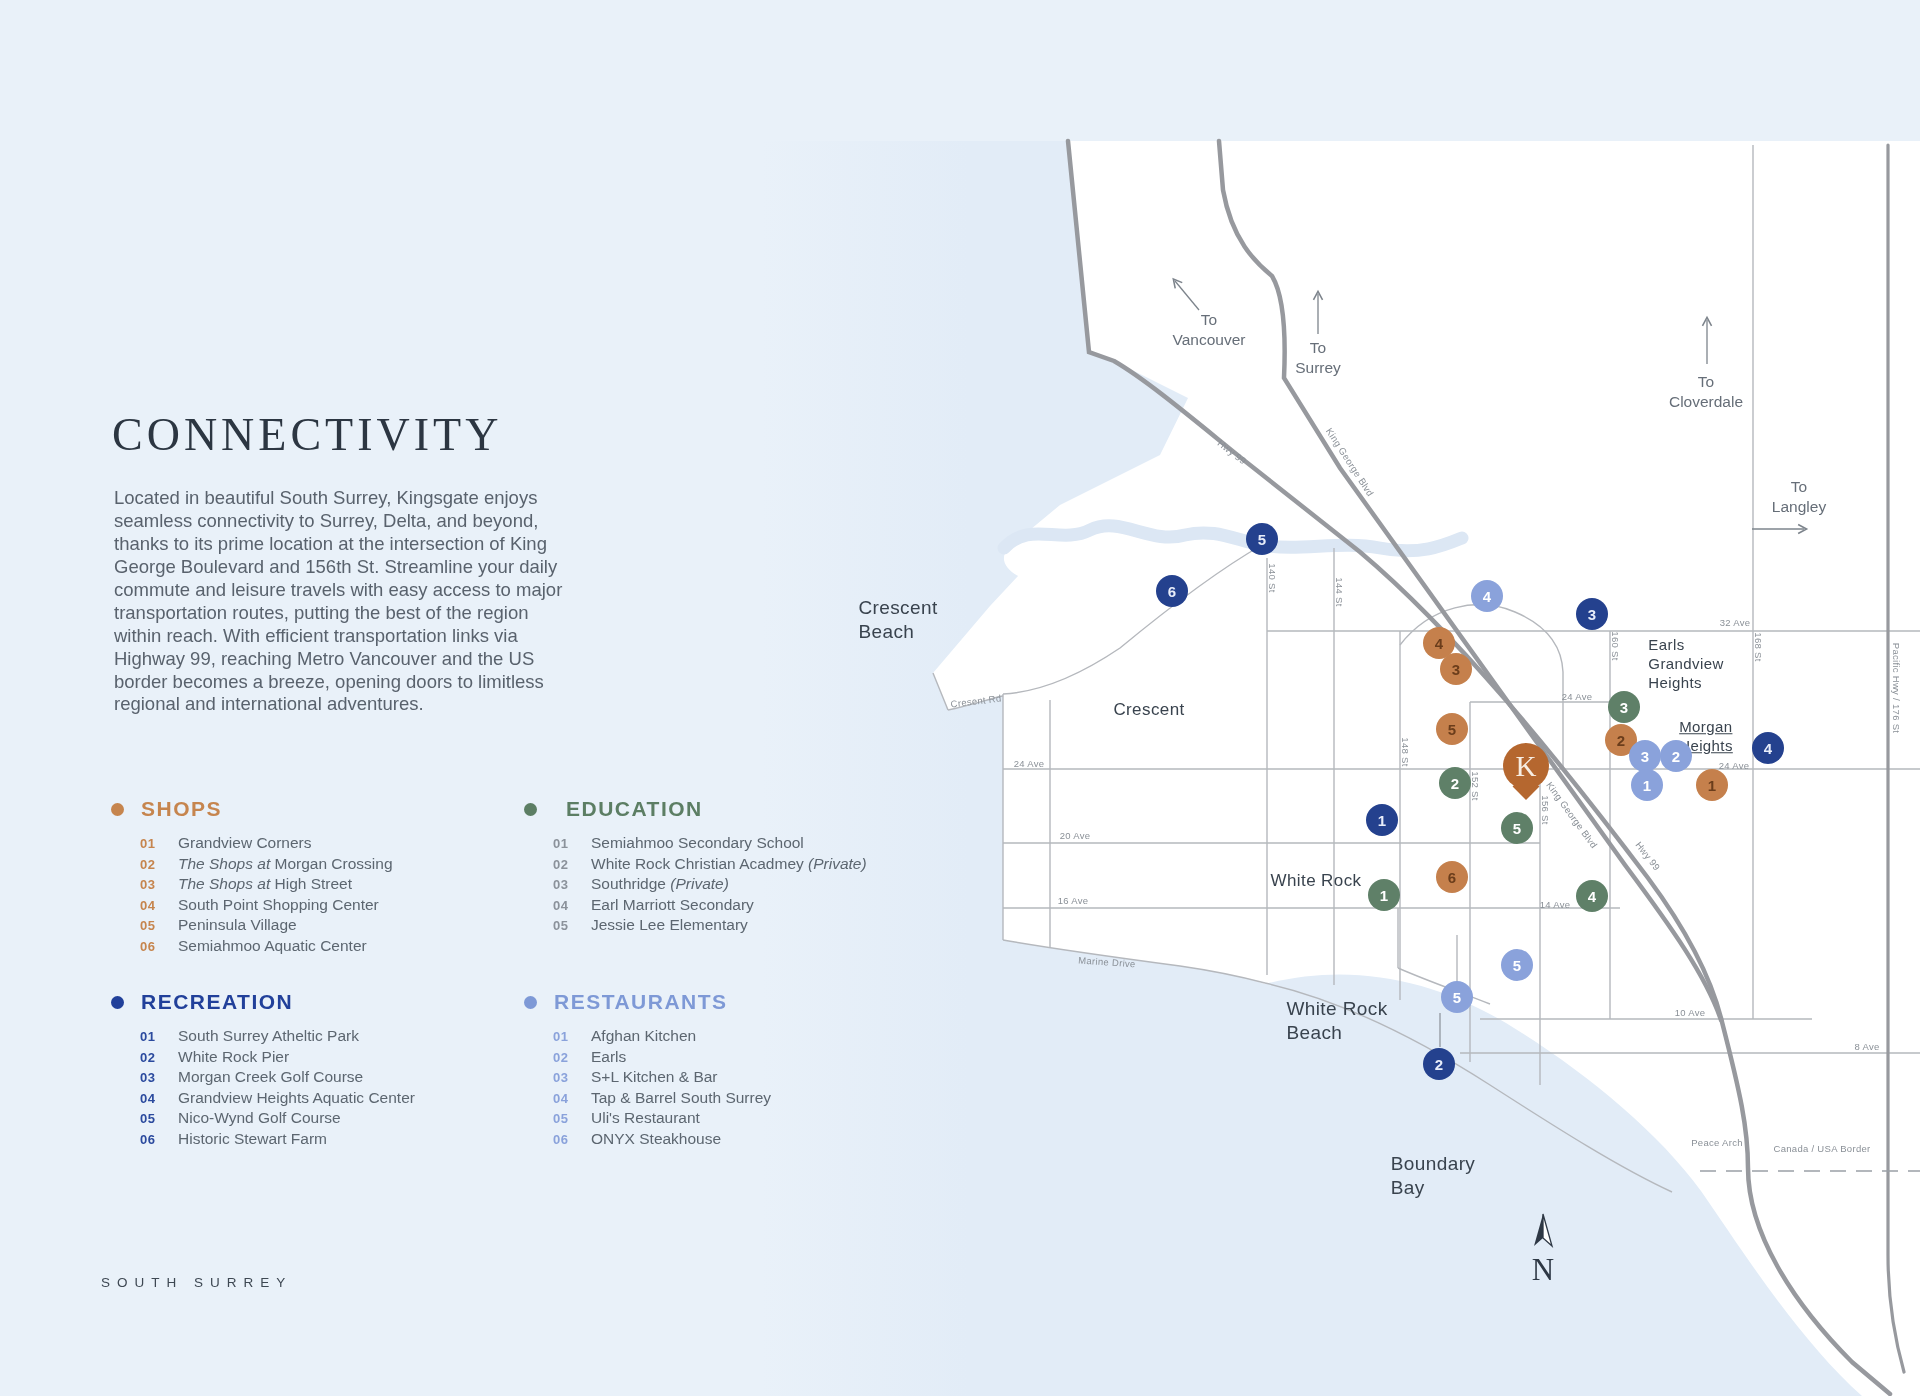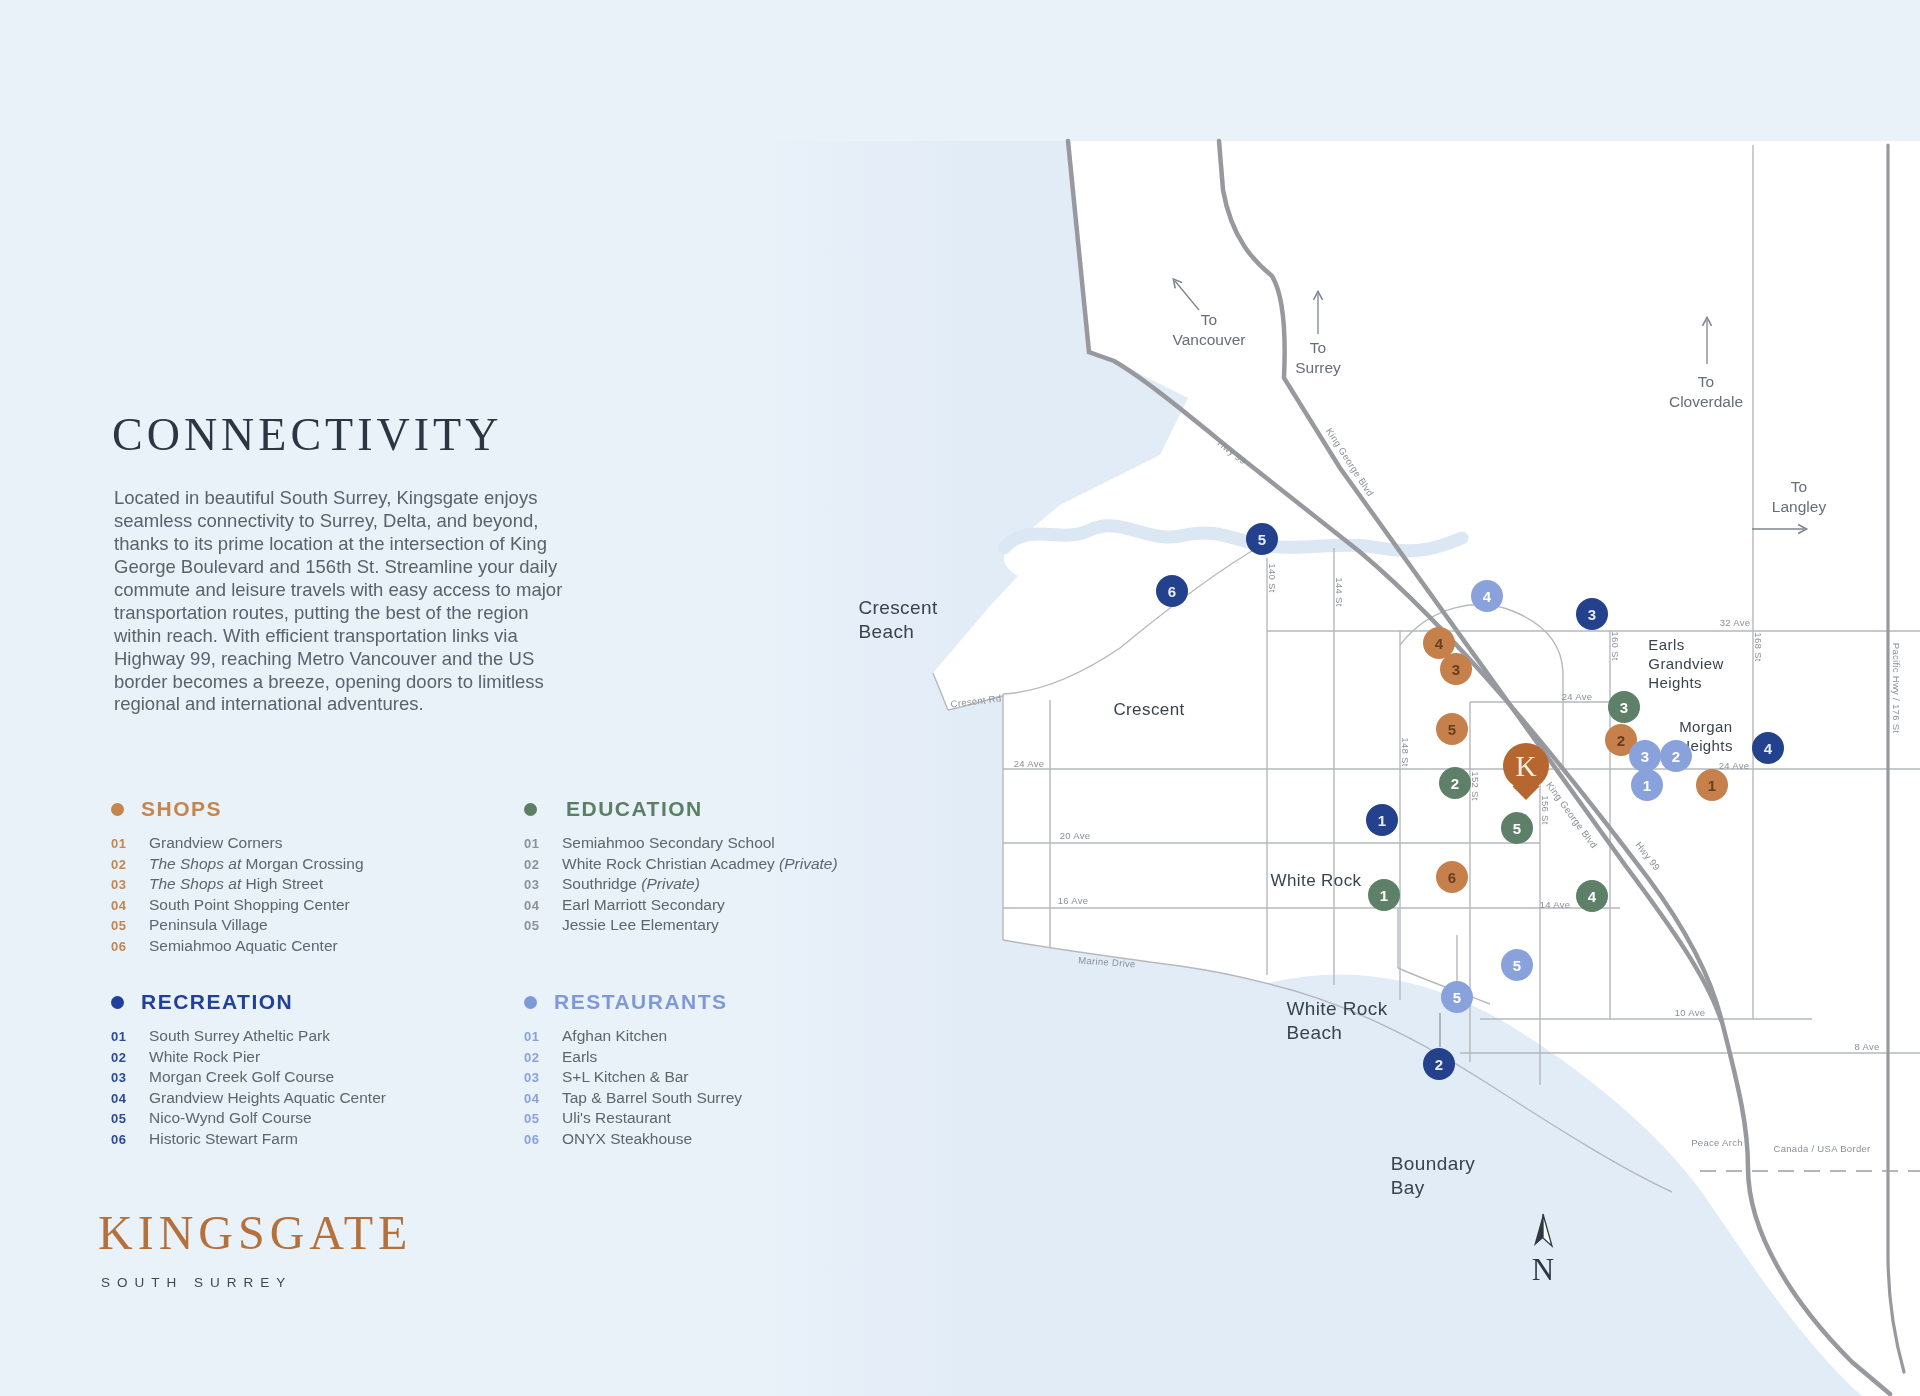--- a/index.html
+++ b/index.html
@@ -17,21 +17,21 @@
   .para{position:absolute;left:114px;top:487px;width:452px;font-size:18.5px;line-height:1.24;
         color:#59626D;}
   .legend-sec{position:absolute;width:400px;}
   #sec-shops{left:111px;top:797px;}
   #sec-education{left:524px;top:797px;}
   #sec-recreation{left:111px;top:990px;}
   #sec-restaurants{left:524px;top:990px;}
   .sec-head{display:flex;align-items:center;gap:17px;}
   .dot{width:13px;height:13px;border-radius:50%;flex:0 0 13px;}
   .sec-label{font-size:21px;font-weight:bold;letter-spacing:1.5px;}
-  .sec-items{margin-top:13px;}
+  .sec-items{margin-top:13px;margin-left:29px;}
   .li{display:grid;grid-template-columns:38px 1fr;align-items:baseline;margin-bottom:2.5px;}
   .num{font-size:13px;font-weight:bold;letter-spacing:0.5px;}
   .nm{font-size:15.5px;color:#5C6670;white-space:nowrap;}
   .nm i{font-style:italic;}
   .logo-name{position:absolute;left:98px;top:1205px;font-family:"Liberation Serif",serif;
              font-size:48px;color:#B5713C;letter-spacing:5px;}
   .logo-sub{position:absolute;left:101px;top:1275px;font-size:13.5px;color:#3E4853;letter-spacing:7px;}
   
   .map-svg{position:absolute;left:0;top:0;}
   #map-overlay{position:absolute;left:0;top:0;width:1920px;height:1396px;pointer-events:none;}
@@ -138,21 +138,21 @@
       </div>
       <div class="region" style="left: 1433px; top: 1176px; font-size: 19px;">
         <div>Boundary</div>
         <div>Bay</div>
       </div>
       <div class="region" style="left: 1686px; top: 664px; font-size: 15px;">
         <div>Earls</div>
         <div>Grandview</div>
         <div>Heights</div>
       </div>
-      <div class="region" style="left: 1706px; top: 737px; font-size: 15px;">
+      <div class="region" style="left: 1706px; top: 737px; font-size: 15px; text-decoration: underline;">
         <div>Morgan</div>
         <div>Heights</div>
       </div>
       <div class="dirlab" style="left: 1209px; top: 330px;">
         <div>To</div>
         <div>Vancouver</div>
       </div>
       <div class="dirlab" style="left: 1318px; top: 358px;">
         <div>To</div>
         <div>Surrey</div>
@@ -351,16 +351,15 @@
             <span class="nm">Uli's Restaurant</span>
           </div>
           <div class="li">
             <span class="num" style="color: rgb(138, 162, 219);">06</span>
             <span class="nm">ONYX Steakhouse</span>
           </div>
         </div>
       </div>
     </div>
 
-  <div class="logo-name">KINGSGATE</div>
   <div class="logo-sub">SOUTH SURREY</div>
 
 </div>
 
 </body></html>

